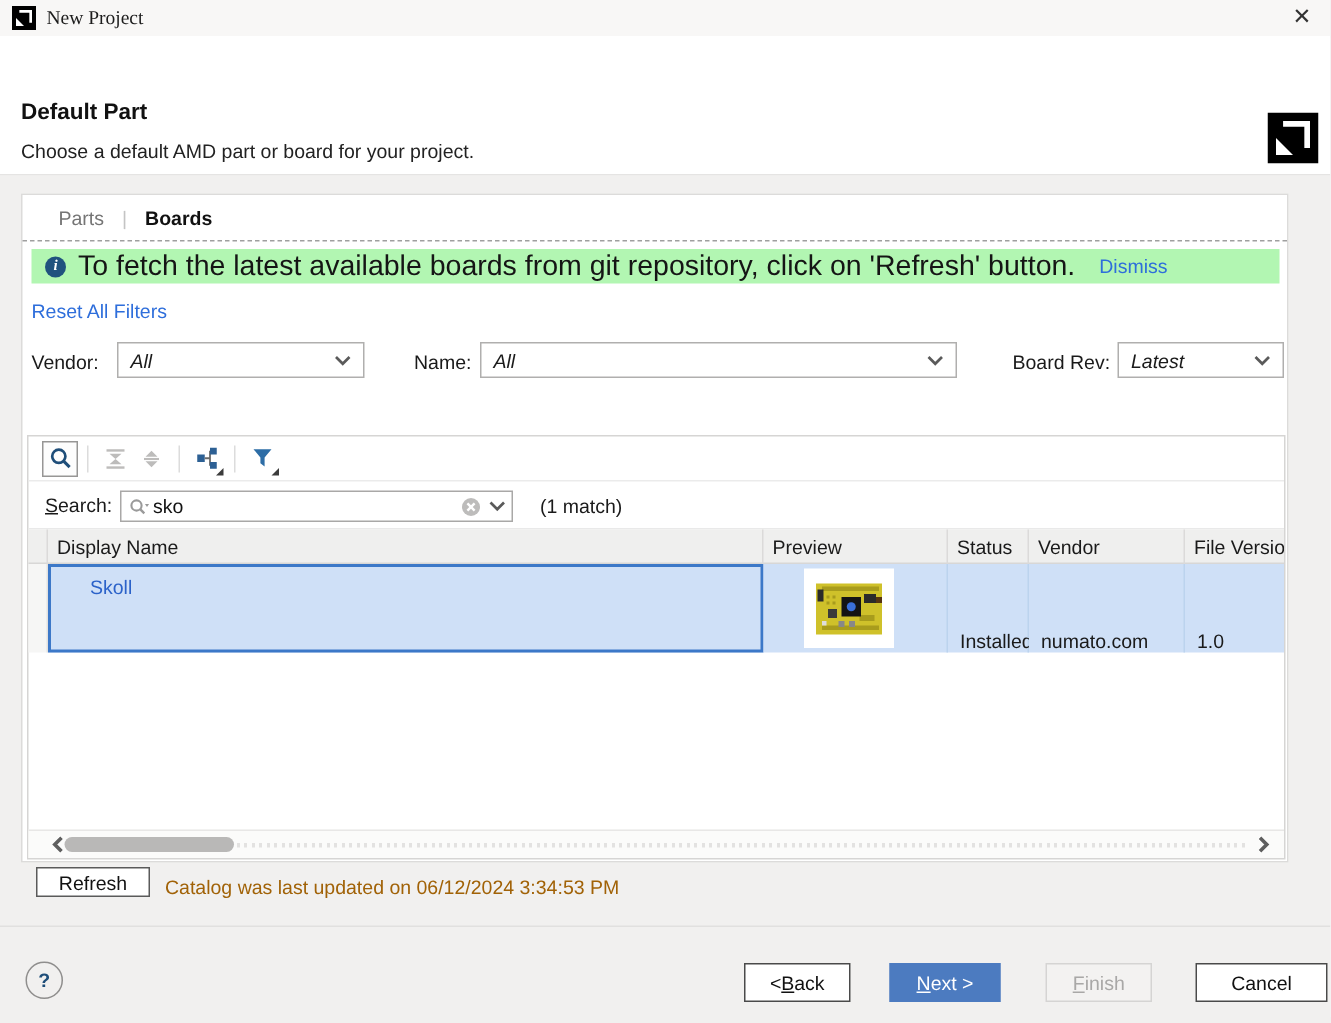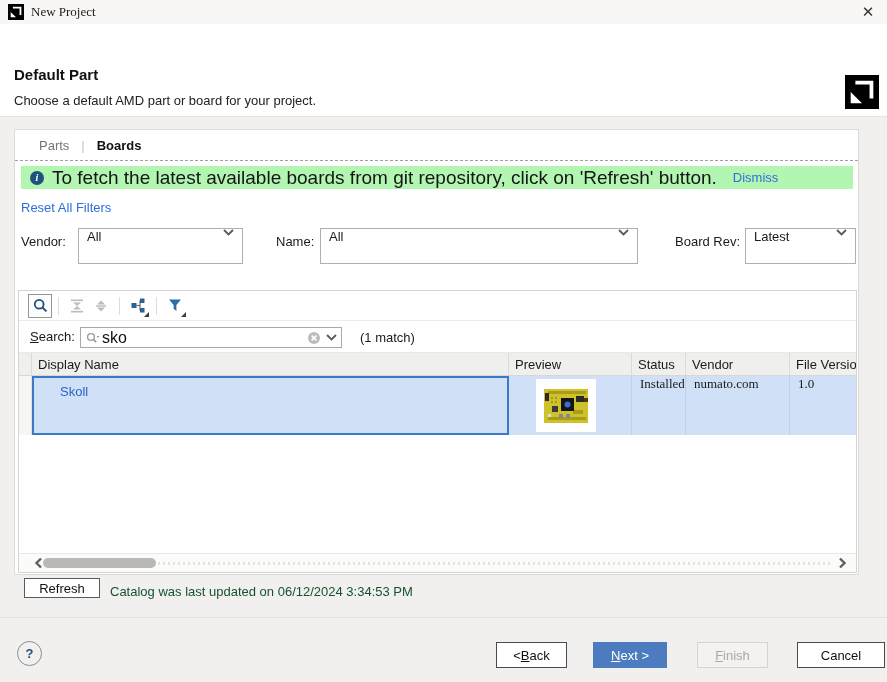--- a/index.html
+++ b/index.html
@@ -38,75 +38,75 @@
   .info-ico{width:14px;height:14px;border-radius:50%;background:#20527e;color:#fff;
             font-size:10px;font-weight:bold;font-style:italic;text-align:center;line-height:14px;
             margin-left:9px;font-family:"Liberation Serif",serif;flex:0 0 auto;}
   .banner-text{margin-left:8px;font-size:19px;color:#151515;}
   .link{color:#2e6edb;text-decoration:none;cursor:pointer;}
   .banner .link{margin-left:16px;}
   .reset-link{position:absolute;left:6px;top:70px;font-size:13px;}
 
   
   .flabel{position:absolute;top:104px;font-size:13px;color:#1a1a1a;}
-  .dd{position:absolute;top:98px;height:36px;background:#fff;border:1px solid #b0afae;
-      box-sizing:border-box;display:flex;align-items:flex-start;}
+  .dd{position:absolute;top:98px;height:24px;background:#fff;border:1px solid #b0afae;
+      box-sizing:border-box;display:flex;align-items:center;font-style:italic;}
   .dd-val{margin-left:8px;font-size:13px;flex:1;}
   .dd-chev{margin-right:8px;flex:0 0 auto;}
 
   
   .tpanel{position:absolute;left:3px;top:160px;width:839px;height:283px;background:#fff;
           border:1px solid #d6d5d4;box-sizing:border-box;}
   .tp-toolbar{position:absolute;left:0;top:0;width:100%;height:30px;border-bottom:1px solid #ebebeb;
               display:flex;align-items:center;box-sizing:border-box;}
   .tbtn{position:relative;width:24px;height:24px;display:flex;align-items:center;justify-content:center;}
   .tbtn-boxed{border:1px solid #979695;background:#fdfdfd;margin-left:9px;box-sizing:border-box;}
   .tsep{width:1px;height:18px;background:#dcdcdc;margin:0 6px;}
   .corner-tri{position:absolute;right:1px;bottom:1px;width:0;height:0;
               border-left:5px solid transparent;border-bottom:5px solid #3c3c3c;}
 
   .tp-search{position:absolute;left:0;top:30px;width:100%;height:32px;border-bottom:1px solid #e9e9e9;
              box-sizing:border-box;}
   .search-lbl{position:absolute;left:11px;top:8px;font-size:13px;}
   .u{text-decoration:underline;}
   .search-box{position:absolute;left:61px;top:6px;width:262px;height:21px;border:1px solid #a9a8a7;
               background:#fff;box-sizing:border-box;display:flex;align-items:center;}
-  .search-box input{border:none;outline:none;flex:1;font-size:16px;font-family:"Liberation Sans",sans-serif;
+  .search-box input{border:none;outline:none;flex:1;font-size:13px;font-family:"Liberation Sans",sans-serif;
                     padding:0 2px;background:transparent;color:#111;min-width:0;}
   .match-txt{position:absolute;left:341px;top:9px;font-size:13px;}
 
   .tp-head{position:absolute;left:0;top:62px;width:100%;height:23px;background:#efefee;
            border-bottom:1px solid #d8d7d6;box-sizing:border-box;}
   .hcell{position:absolute;top:0;height:23px;line-height:23px;font-size:13px;color:#1a1a1a;
          border-right:1px solid #dbdad9;box-sizing:border-box;padding-left:6px;overflow:hidden;white-space:nowrap;}
 
   .tp-row{position:absolute;left:0;top:85px;width:100%;height:59px;}
   .rgutter{position:absolute;left:0;top:0;width:13px;height:59px;background:#f6f6f5;
            border-right:1px solid #e2e1e0;box-sizing:border-box;}
   .rcell{position:absolute;top:0;height:59px;background:#cfe0f7;border-right:1px solid #bcd3ee;
          box-sizing:border-box;font-size:13px;color:#1a1a1a;}
   .rcell-display{border:2px solid #3c78c8;}
   .skoll{position:absolute;left:26px;top:6px;color:#2b62c9;font-size:13px;}
   .prevbox{position:absolute;left:27px;top:3px;width:60px;height:53px;background:#fff;
            display:flex;align-items:center;justify-content:center;}
-  .cell-mid{display:flex;align-items:flex-start;padding-left:8px;height:100%;font-family:Liberation Serif, serif;}
+  .cell-mid{display:flex;align-items:flex-end;padding-left:8px;height:100%;}
 
   .tp-scroll{position:absolute;left:0;bottom:0;width:100%;height:19px;background:#fbfbfa;
              border-top:1px solid #e8e7e6;box-sizing:border-box;}
   .scroll-track{position:absolute;left:34px;right:24px;top:8px;height:3px;
                 background:repeating-linear-gradient(90deg,#e3e2e1 0 2px,#fbfbfa 2px 5px);}
   .scroll-thumb{position:absolute;left:24px;top:4px;width:113px;height:10px;border-radius:5px;background:#b9b8b7;}
   .schev{position:absolute;top:3px;width:12px;height:12px;}
   .schev-l{left:14px;} .schev-r{right:8px;}
 
   
   .refresh-btn{position:absolute;left:24px;top:578px;width:76px;height:20px;background:#fff;
                border:1px solid #5a5a5a;box-sizing:border-box;font-size:13px;color:#111;
                display:flex;align-items:center;justify-content:center;}
-  .catalog-txt{position:absolute;left:110px;top:584px;font-size:13px;color:#14532d;}
+  .catalog-txt{position:absolute;left:110px;top:584px;font-size:13px;color:#a16207;}
 
   
   .footer-sep{position:absolute;left:0;top:617px;width:887px;height:1px;background:#e1e0df;}
   .help-btn{position:absolute;left:17px;top:641px;width:25px;height:25px;border:1px solid #8f8e8d;
             border-radius:50%;box-sizing:border-box;color:#1f4e79;font-weight:bold;font-size:13px;
             display:flex;align-items:center;justify-content:center;background:transparent;}
   .btn{position:absolute;top:642px;height:26px;background:#fff;border:1px solid #4a4a4a;
        box-sizing:border-box;font-size:13px;color:#111;display:flex;align-items:center;justify-content:center;
        font-family:"Liberation Sans",sans-serif;}
   .btn-back{left:496px;width:71px;}

